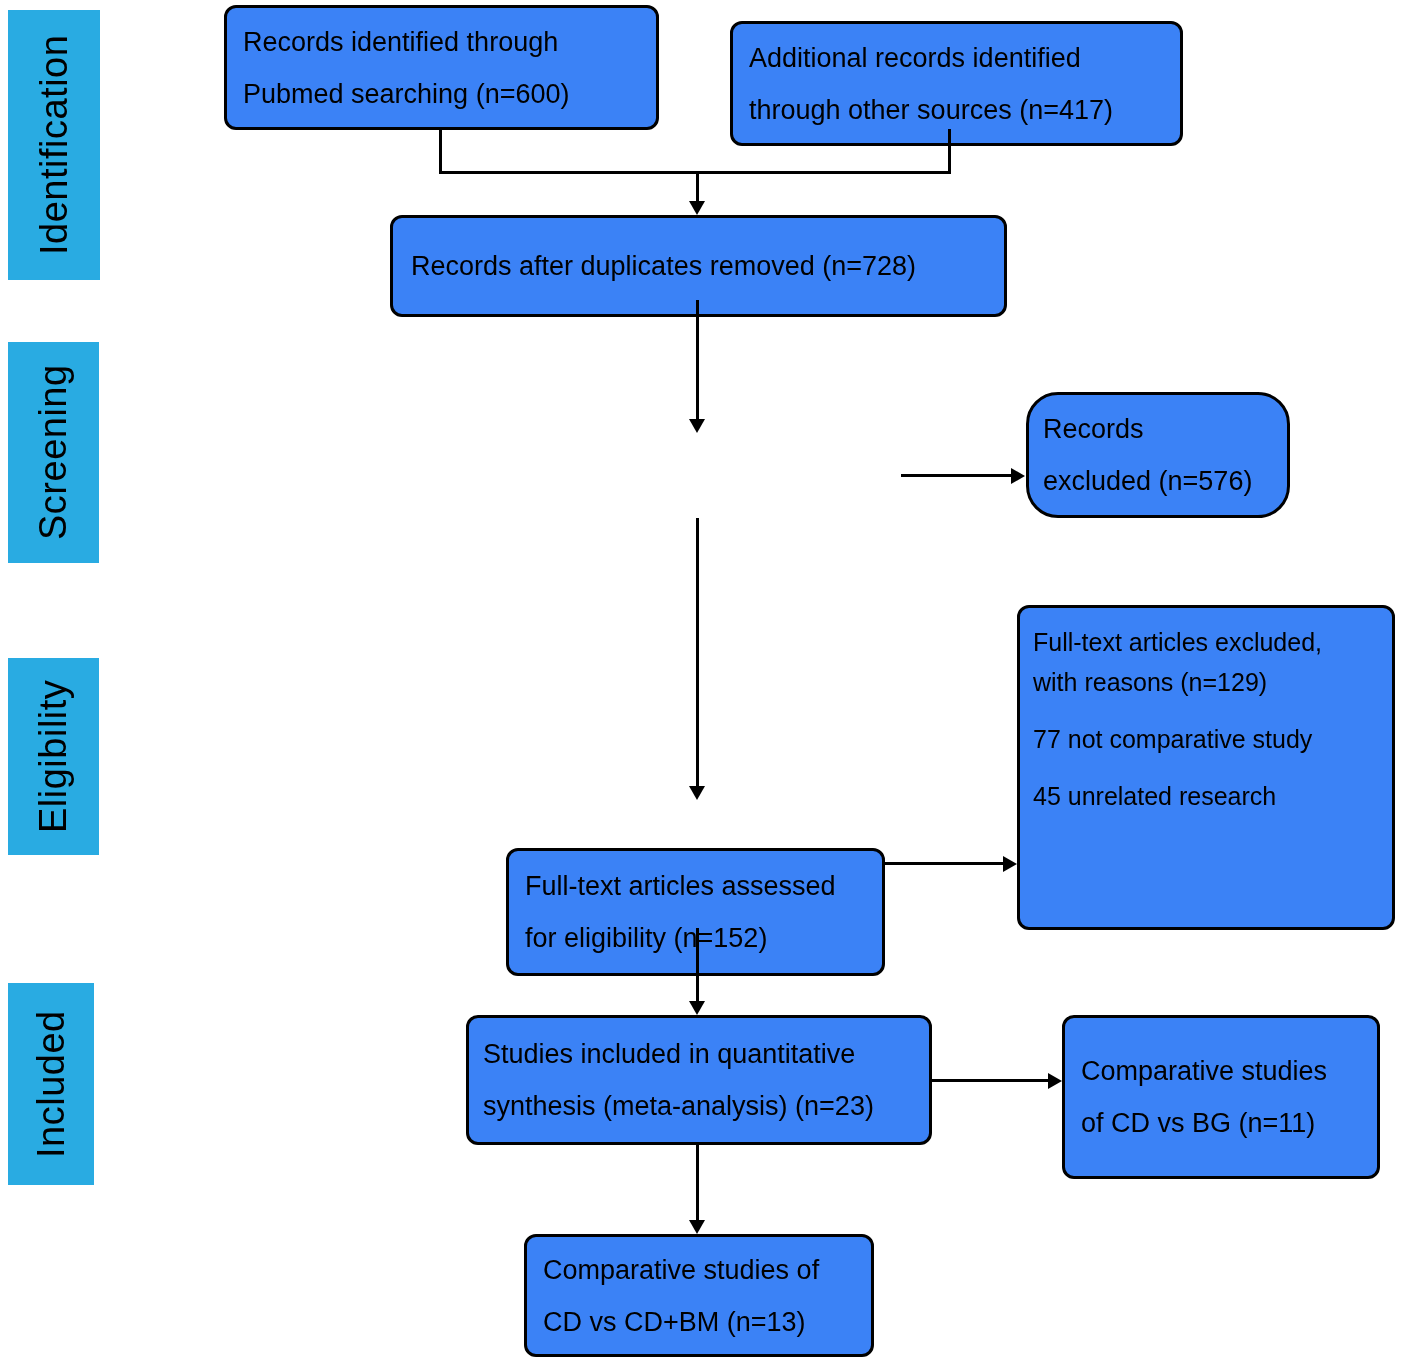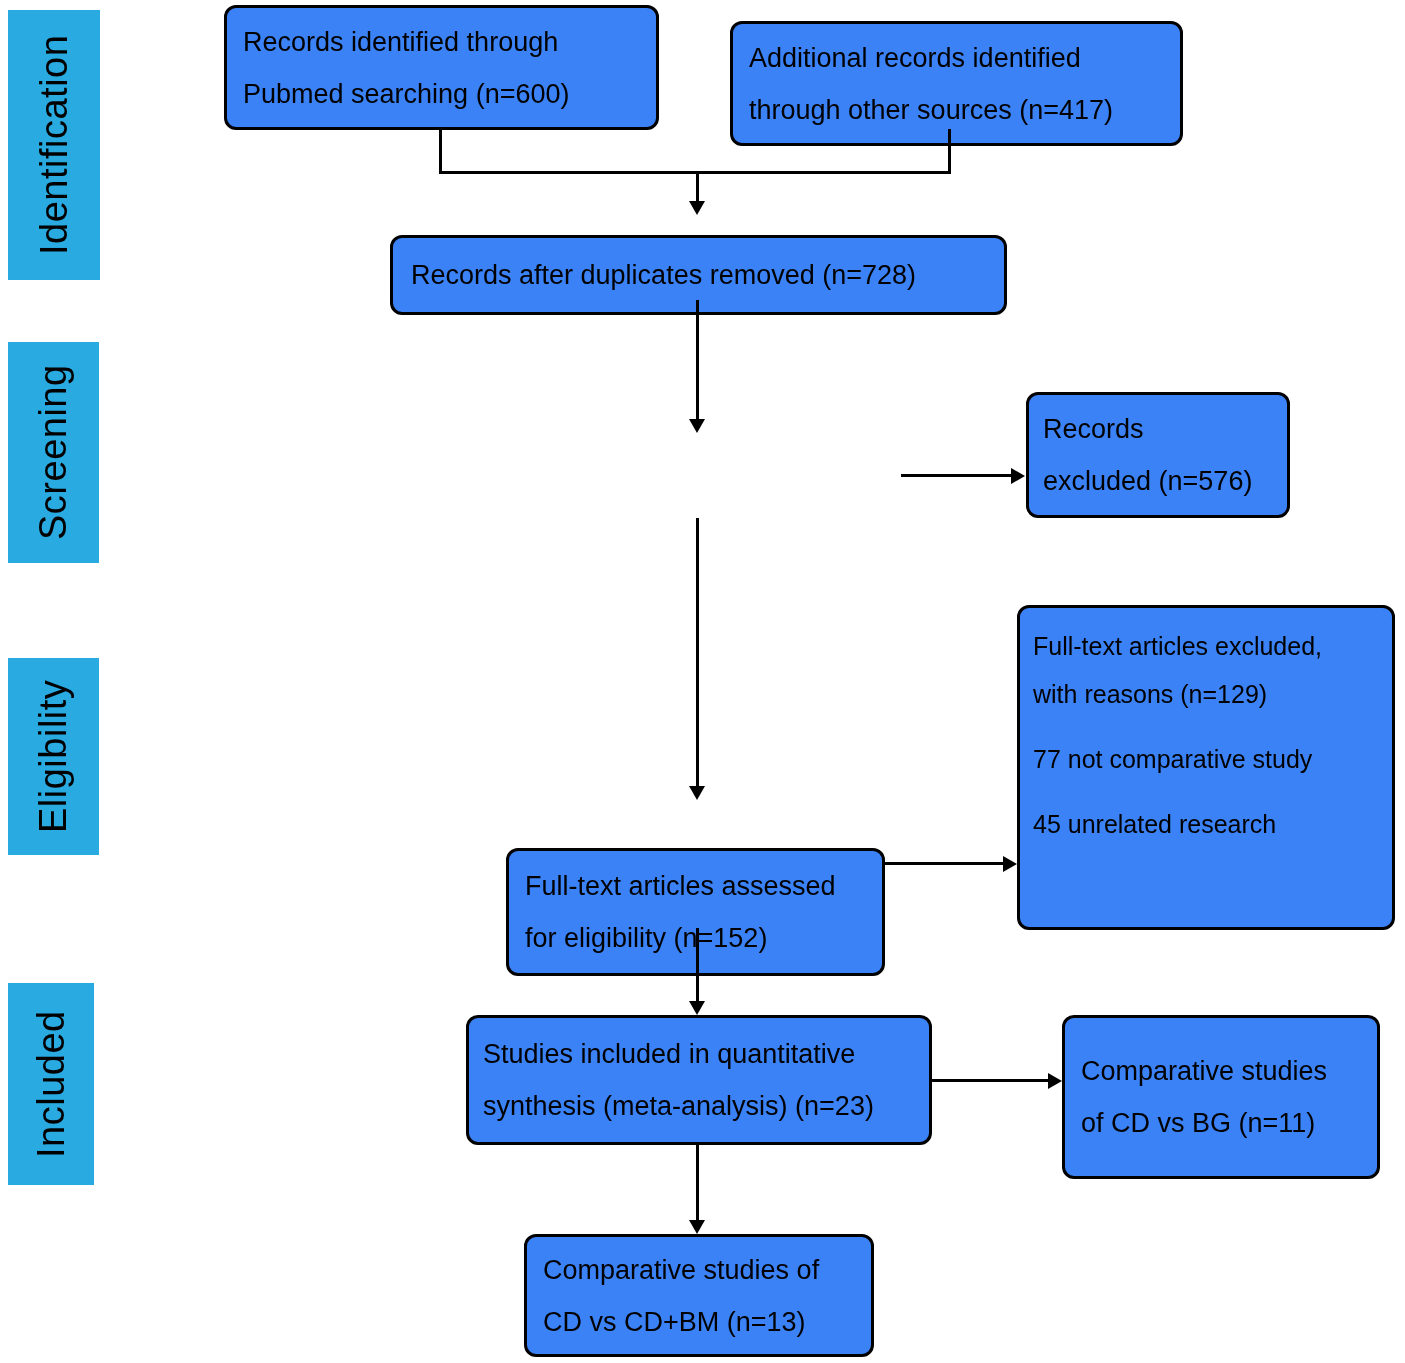--- a/index.html
+++ b/index.html
@@ -34,29 +34,29 @@
     border:3px solid #000000;
     border-radius:12px;
     display:flex;align-items:center;
     padding:0 16px;
     font-size:27px;
     line-height:52px;
     white-space:pre-line;
   }
   .box-a{left:224px;top:5px;width:435px;height:125px;}
   .box-b{left:730px;top:21px;width:453px;height:125px;}
-  .box-c{left:390px;top:215px;width:617px;height:80px;padding-left:18px;margin-top:20px;}
+  .box-c{left:390px;top:215px;width:617px;height:102px;padding-left:18px;}
   .box-d{left:497px;top:433px;width:404px;height:85px;padding-left:18px;}
-  .box-e{left:1026px;top:392px;width:264px;height:126px;padding-left:14px;}
+  .box-e{left:1026px;top:392px;width:264px;height:126px;padding-left:14px;border-radius:32px;}
   .box-f{left:506px;top:800px;width:379px;height:128px;margin-top:48px;}
   .box-g{
     left:1017px;top:605px;width:378px;height:325px;
     flex-direction:column;align-items:flex-start;justify-content:flex-start;
     padding:14px 13px 0 13px;
-    font-size:25px;line-height:48px;
+    font-size:25px;line-height:40px;
   }
   .box-g .reason{margin-top:17px;}
   .box-h{left:466px;top:1015px;width:466px;height:130px;padding:1px 14px;}
   .box-i{left:1062px;top:1015px;width:318px;height:164px;}
   .box-j{left:524px;top:1234px;width:350px;height:123px;}
 
   
   .vline,.hline{position:absolute;background:#000000;}
   .l-stem-a{left:439px;top:129px;width:3px;height:45px;}
   .l-stem-b{left:948px;top:129px;width:3px;height:45px;}

